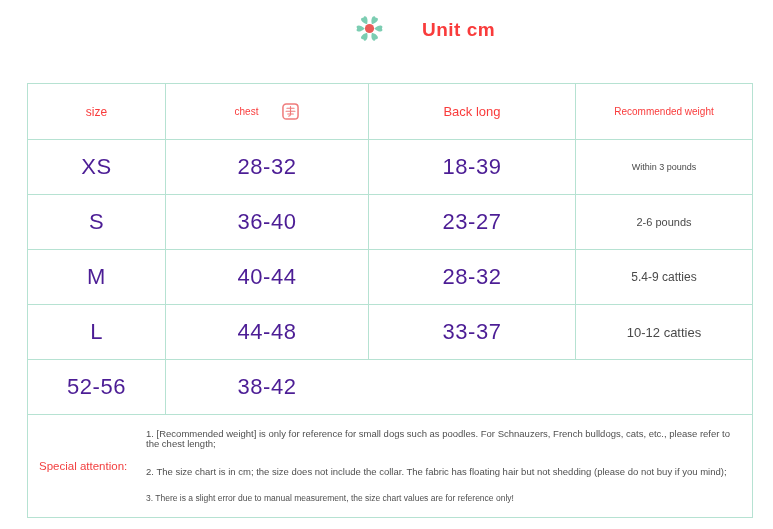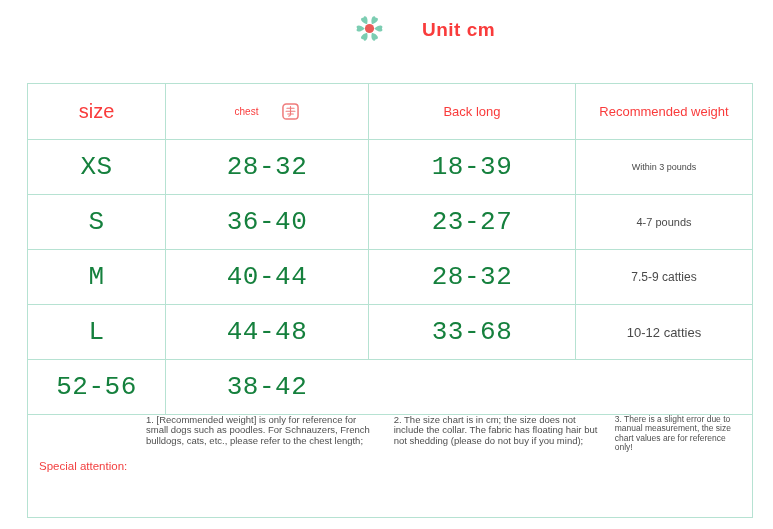--- a/index.html
+++ b/index.html
@@ -22,45 +22,45 @@
   
   .tbl {
     margin-left: 27px; width: 726px;
     border: 1px solid #b6e2d2;
   }
   .tr { display: grid; grid-template-columns: 137px 203px 207px 177px; height: 55px; }
   .tr + .tr { border-top: 1px solid #b6e2d2; }
   .td { display: flex; align-items: center; justify-content: center; }
   .td + .td { border-left: 1px solid #b6e2d2; }
   .th { color: #f93b3b; }
-  .th-size   { font-size: 20px; }
+  .th-size   { font-size: 12px; }
   .th-chest  { gap: 24px; }
   .th-chest .lbl { font-size: 10px; }
   .th-back   { font-size: 13px; }
-  .th-weight { font-size: 13px; text-align: right; }
-  .sz, .num { font-size: 26px; color: #15803d; letter-spacing: 0.5px; font-family: Liberation Mono, monospace; }
+  .th-weight { font-size: 10px; text-align: right; }
+  .sz, .num { font-size: 22px; color: #4c1d95; letter-spacing: 0.5px; }
   .wt { color: #4a4a4a; }
   .wt0 { font-size: 9px; }
   .wt1 { font-size: 11px; }
   .wt2 { font-size: 12px; }
   .wt3 { font-size: 13px; }
   .wt4 { font-size: 13px; }
   
   .special {
     margin-left: 27px; width: 726px; height: 103px;
     border: 1px solid #b6e2d2; border-top: none;
     display: flex;
   }
   .sp-label {
     width: 118px; padding-left: 11px;
     display: flex; align-items: center;
     font-size: 11.5px; color: #f24040;
   }
   .notes {
-    flex: 1; display: flex; 
+    flex: 1; display: flex; flex-direction: column;
     justify-content: center; gap: 17px; padding-right: 8px;
   }
   .note { color: #4f4f4f; line-height: 1.1; }
   .n1, .n2 { font-size: 9.5px; }
   .n3 { font-size: 8.5px; }
 </style>
 </head>
 <body>
 
 <div class="page">
@@ -102,34 +102,34 @@
       <div class="td sz">XS</div>
       <div class="td num">28-32</div>
       <div class="td num">18-39</div>
       <div class="td wt wt0">Within 3 pounds</div>
     </div>
 
     <div class="tr">
       <div class="td sz">S</div>
       <div class="td num">36-40</div>
       <div class="td num">23-27</div>
-      <div class="td wt wt1">4-7 pounds</div>
+      <div class="td wt wt1">2-6 pounds</div>
     </div>
 
     <div class="tr">
       <div class="td sz">M</div>
       <div class="td num">40-44</div>
       <div class="td num">28-32</div>
-      <div class="td wt wt2">7.5-9 catties</div>
+      <div class="td wt wt2">5.4-9 catties</div>
     </div>
 
     <div class="tr">
       <div class="td sz">L</div>
       <div class="td num">44-48</div>
-      <div class="td num">33-68</div>
+      <div class="td num">33-37</div>
       <div class="td wt wt3">10-12 catties</div>
     </div>
 
     <div class="tr">
       <div class="td num">52-56</div>
       <div class="td num">38-42</div>
     </div>
 
   </div>
 

